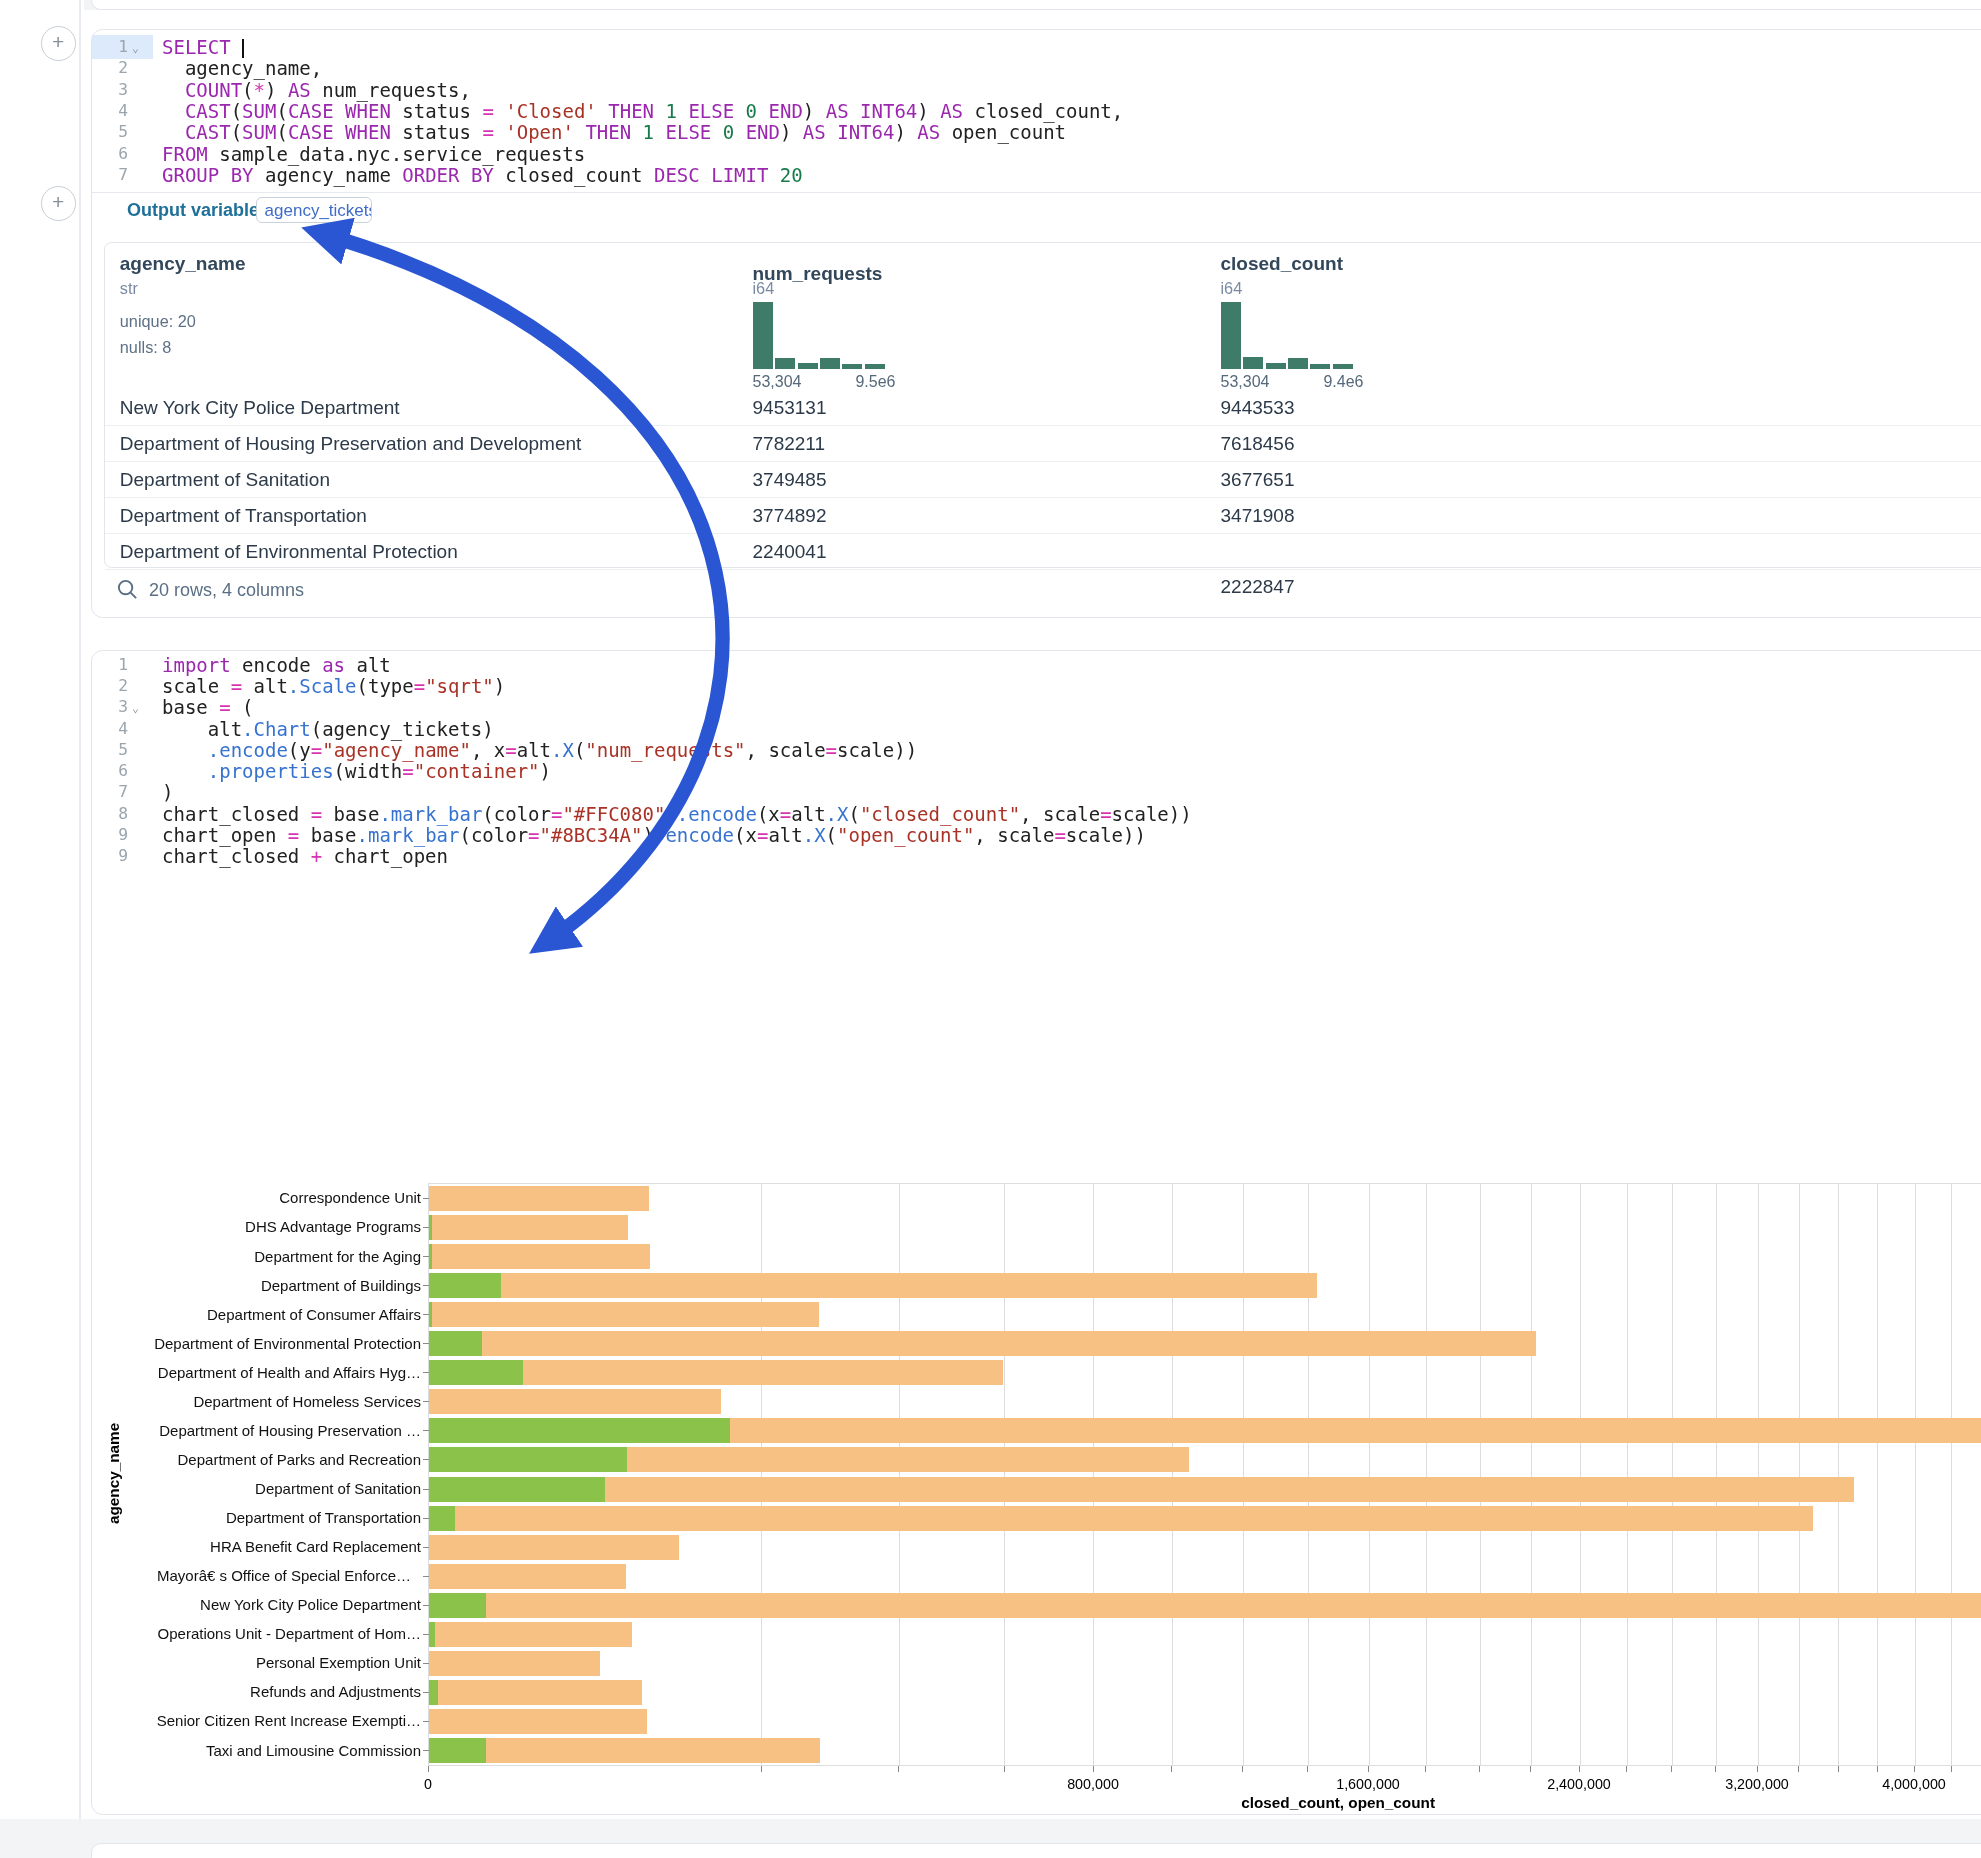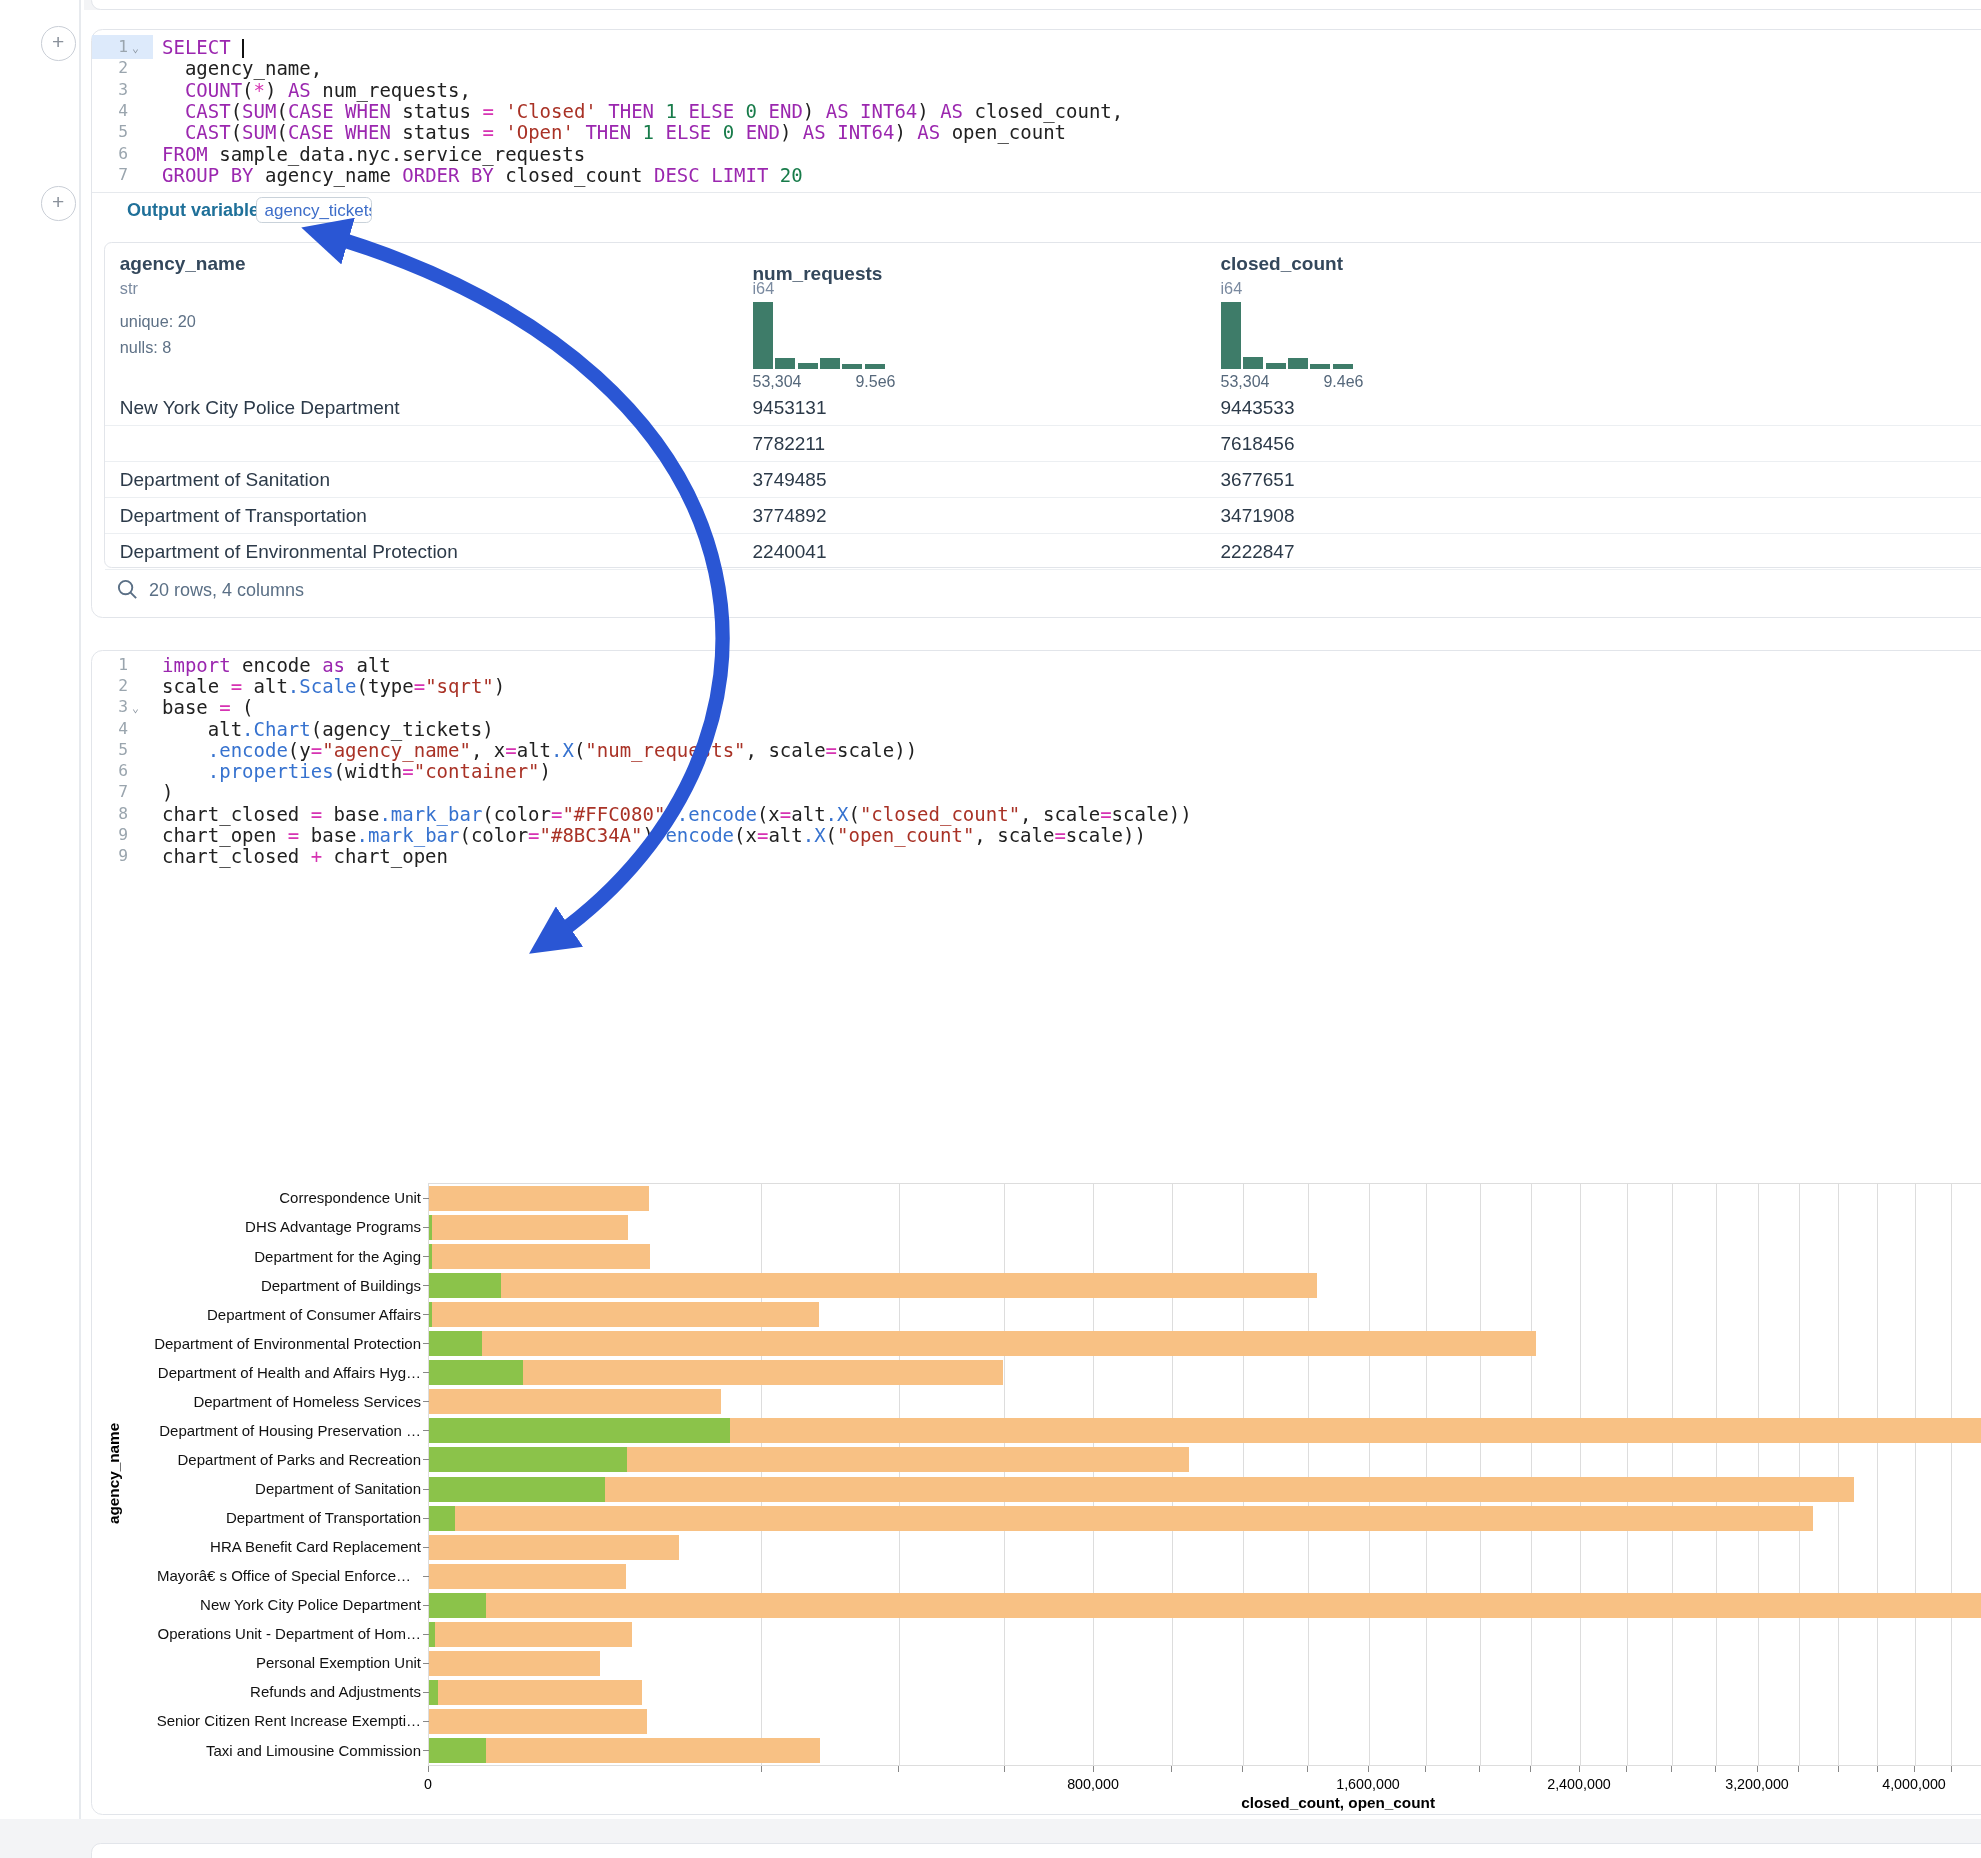--- a/index.html
+++ b/index.html
@@ -113,37 +113,38 @@
       <span>9.4e6</span>
     </div>
 
     <div id="tbl-rows" style="position:absolute;left:0;top:147px;width:100%;">
         <div class="trow" style="position: relative;">
           <div class="tcell" style="left: 15.3px;">New York City Police Department</div>
           <div class="tcell" style="left: 648px;">9453131</div>
           <div class="tcell" style="left: 1116px;">9443533</div>
         </div>
         <div class="trow" style="position: relative;">
+          <div class="tcell" style="left: 15.3px;">Department of Housing Preservation and Development</div>
           <div class="tcell" style="left: 648px;">7782211</div>
           <div class="tcell" style="left: 1116px;">7618456</div>
         </div>
         <div class="trow" style="position: relative;">
           <div class="tcell" style="left: 15.3px;">Department of Sanitation</div>
           <div class="tcell" style="left: 648px;">3749485</div>
           <div class="tcell" style="left: 1116px;">3677651</div>
         </div>
         <div class="trow" style="position: relative;">
           <div class="tcell" style="left: 15.3px;">Department of Transportation</div>
           <div class="tcell" style="left: 648px;">3774892</div>
           <div class="tcell" style="left: 1116px;">3471908</div>
         </div>
         <div class="trow" style="position: relative;">
           <div class="tcell" style="left: 15.3px;">Department of Environmental Protection</div>
           <div class="tcell" style="left: 648px;">2240041</div>
-          <div class="tcell" style="left: 1116px;">2222847</div>
+          <div class="tcell" style="left: 1116px; margin-top: 35px;">2222847</div>
         </div>
       </div>
   </div>
 
   <svg class="search-ic" style="left:24px;top:548px;" width="23" height="23" viewBox="0 0 24 24">
     <circle cx="10" cy="10" r="7" fill="none" stroke="#5a6f85" stroke-width="2"></circle>
     <line x1="15" y1="15" x2="21" y2="21" stroke="#5a6f85" stroke-width="2"></line>
   </svg>
   <div class="tfoot" style="position:absolute;left:57px;top:550px;">20 rows, 4 columns</div>
 </div>

